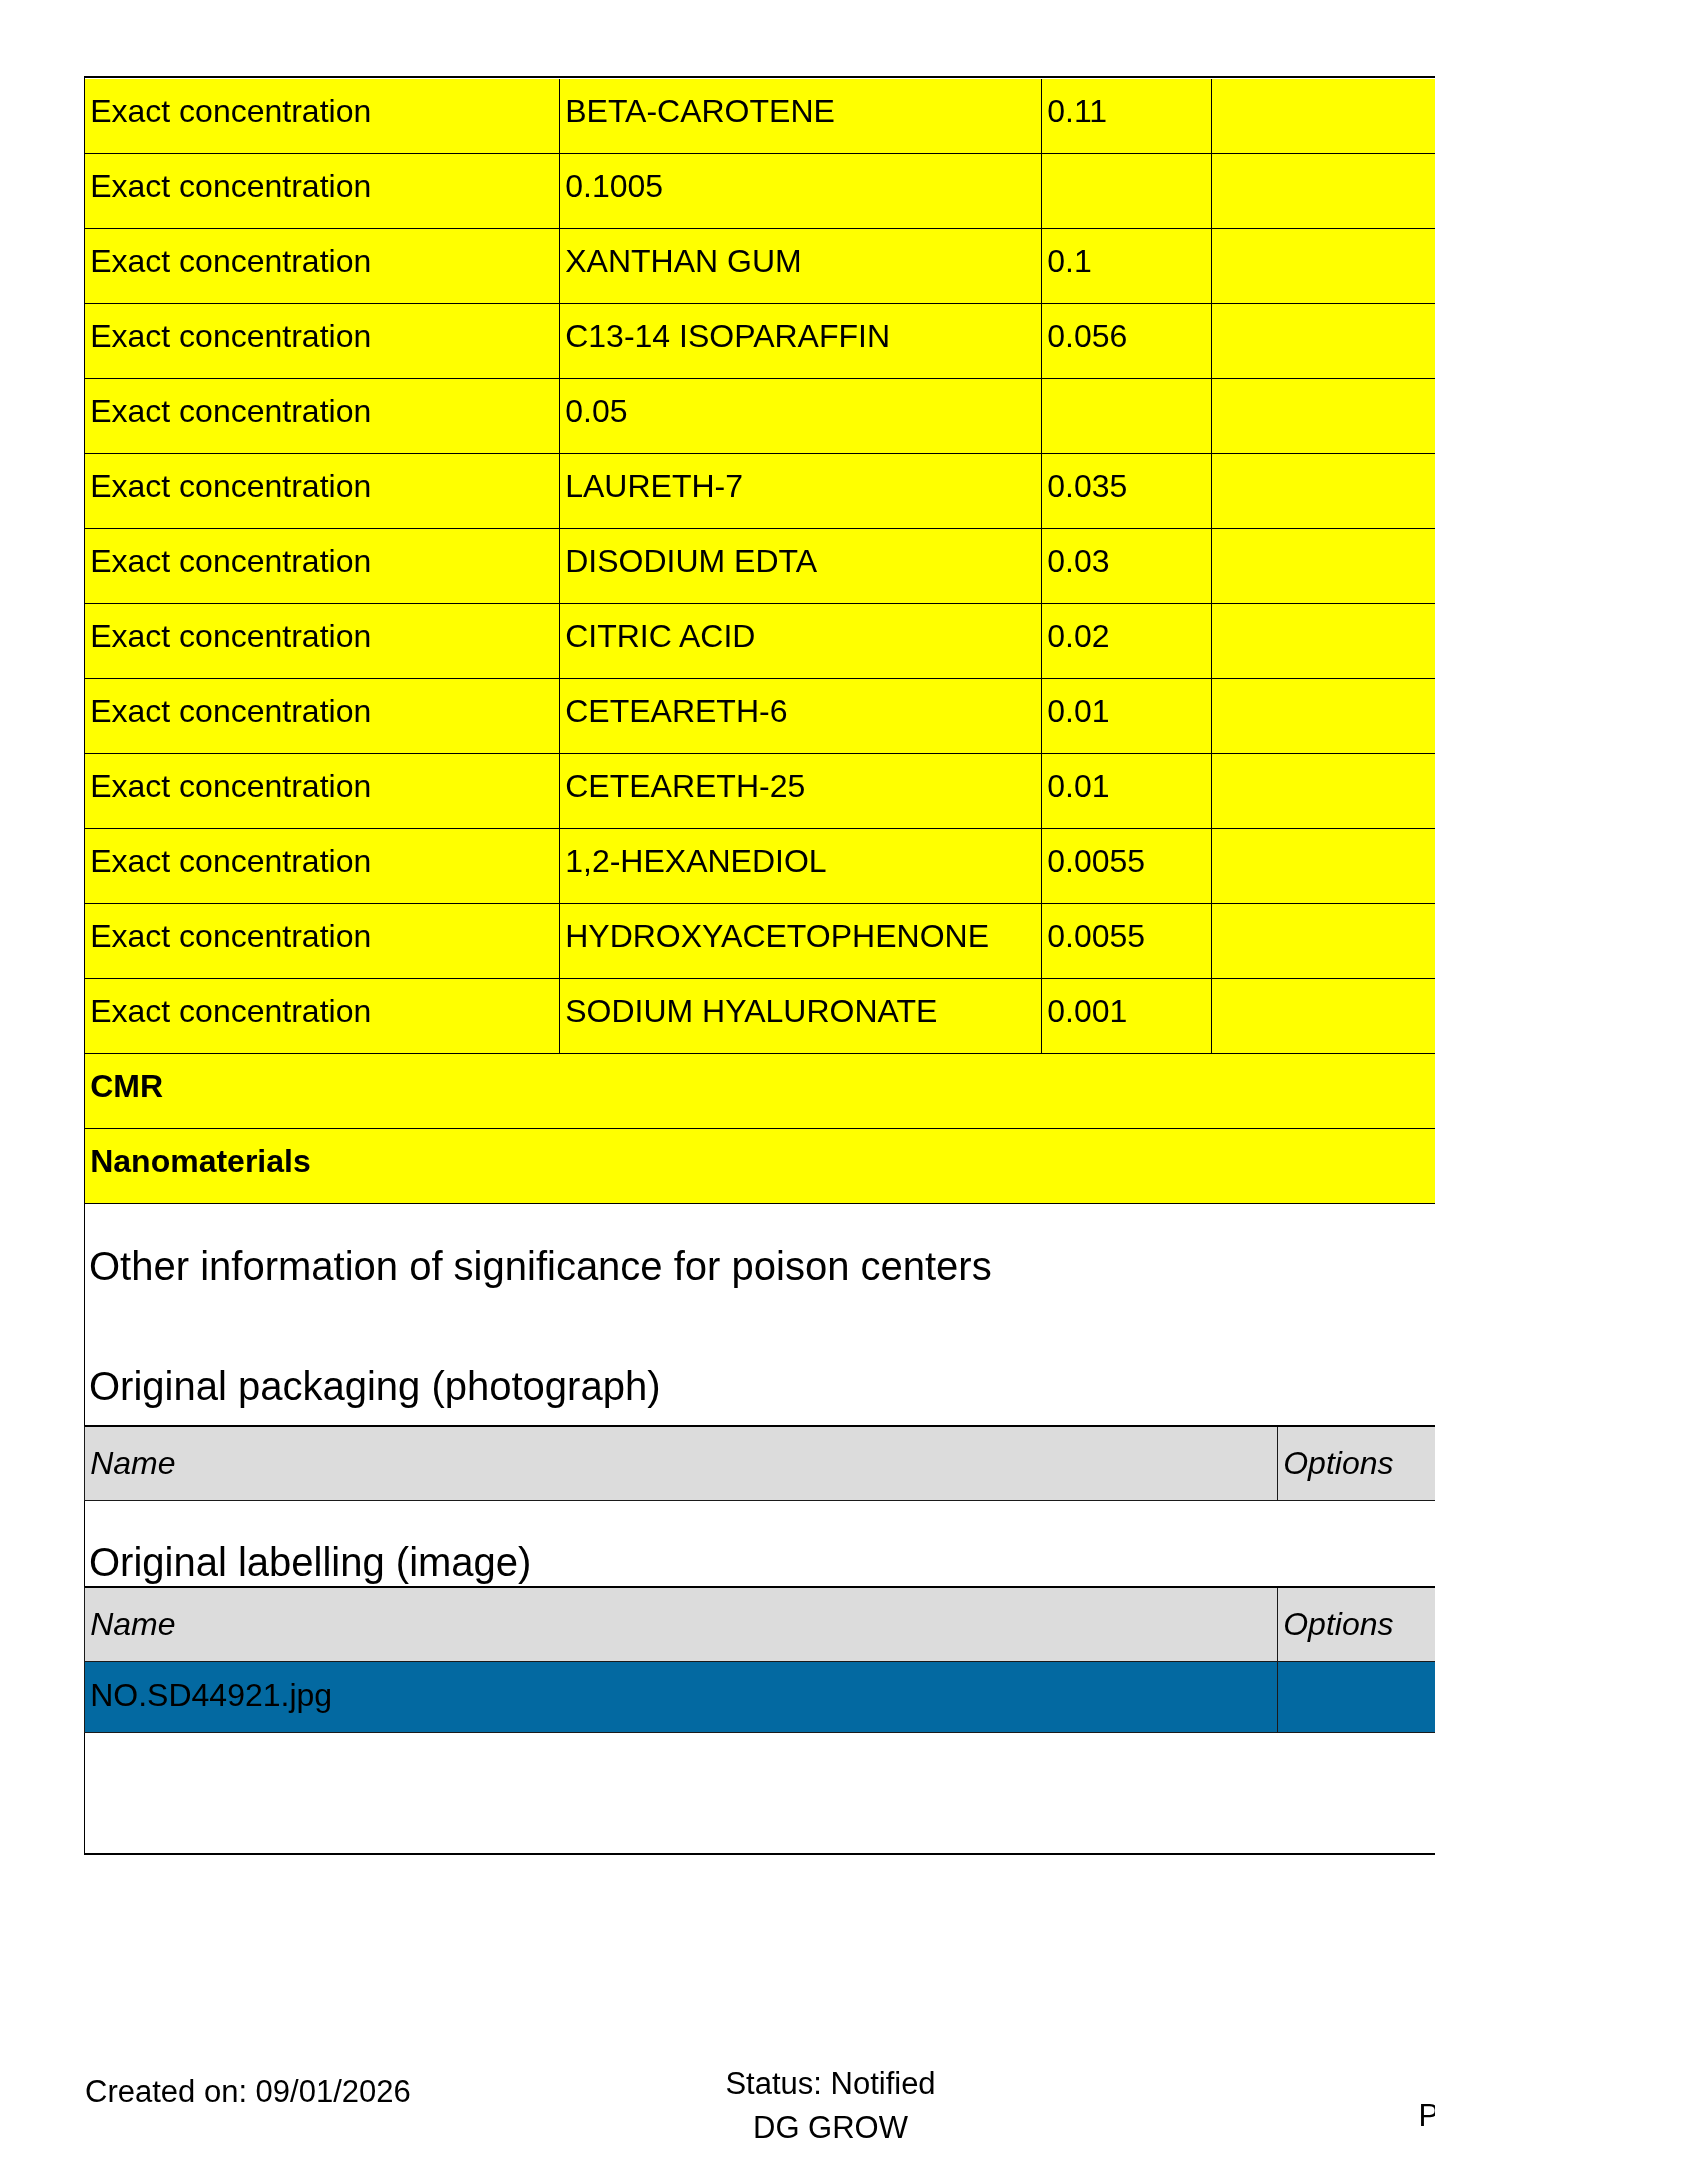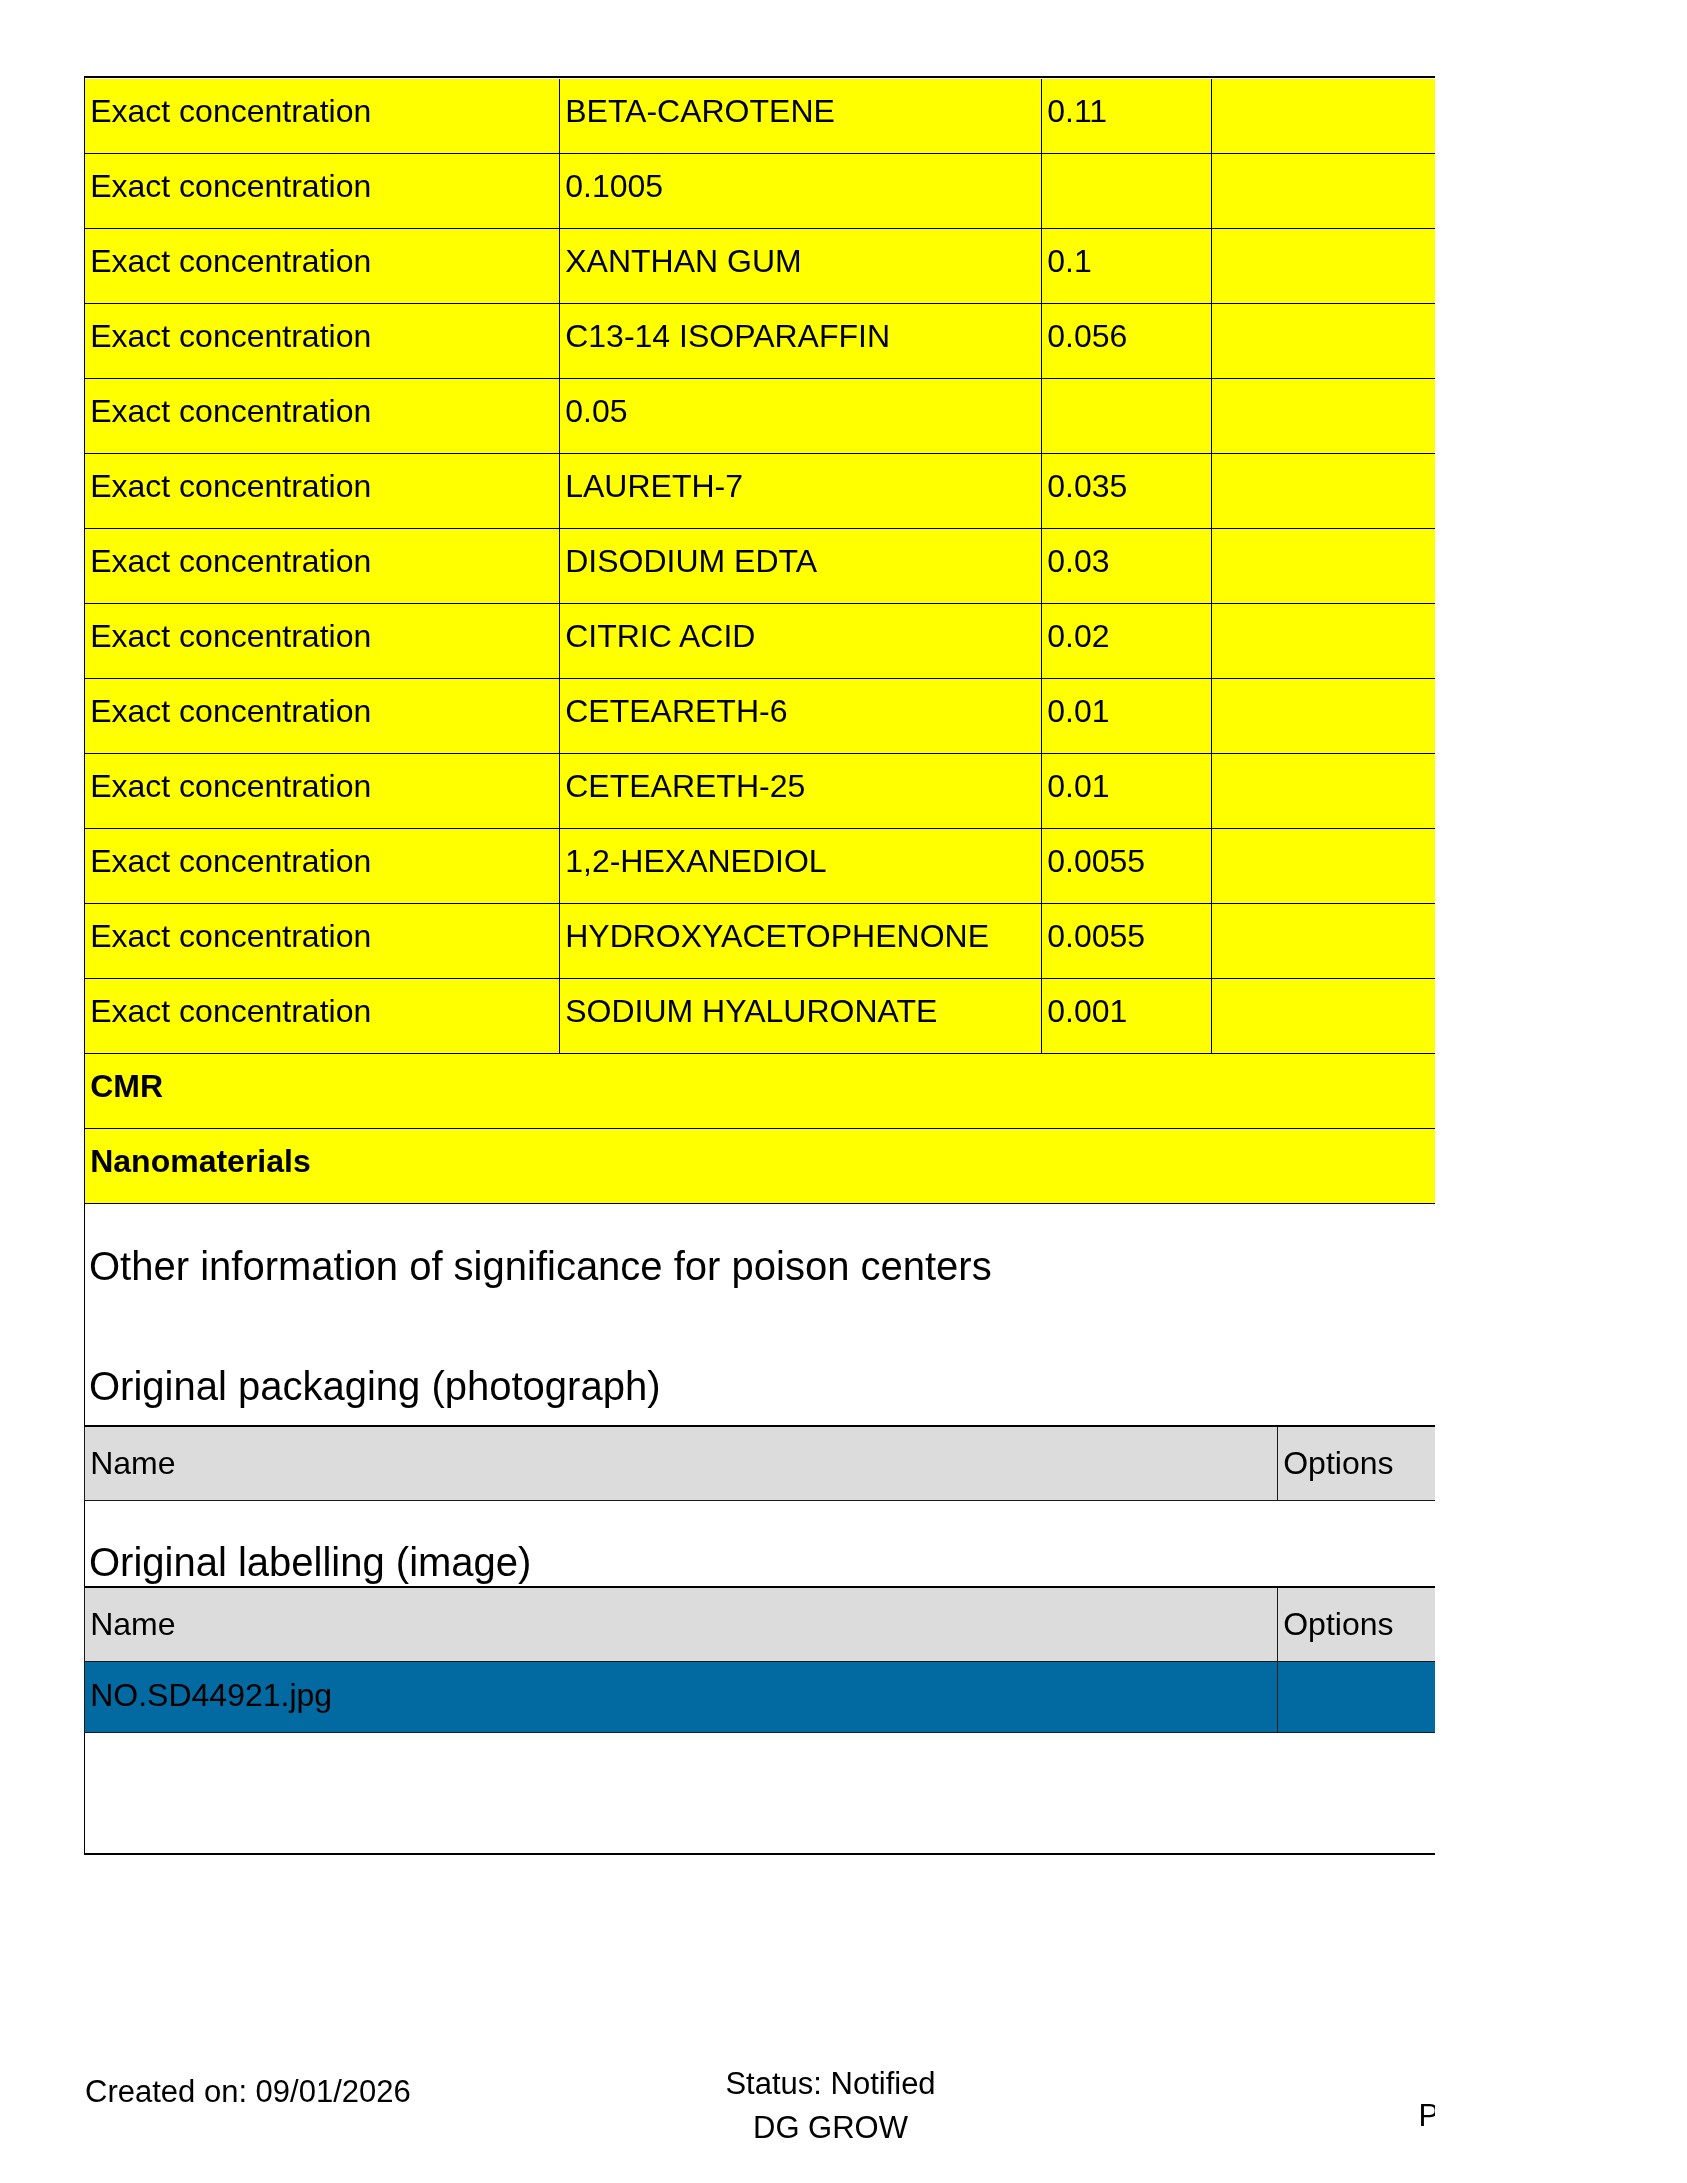--- a/index.html
+++ b/index.html
@@ -64,21 +64,21 @@
     width:1467px;
     box-sizing:border-box;
     border:1px solid #1a1a1a;
     border-top:2.1px solid #000;
   }
   .grow{
     display:grid;
     grid-template-columns:1192px 1fr;
     box-sizing:border-box;
   }
-  .grow.head{background:#DCDCDC;height:73px;}
+  .grow.head{background:#DCDCDC;height:73px;font-style:italic;}
   .grow.body{background:#0369a1;height:71px;border-top:1px solid #1a1a1a;}
   .gcell{
     box-sizing:border-box;
     padding:18.6px 4.1px 0 5.2px;
     font-size:32px;
     line-height:1.08;
     white-space:nowrap;
     overflow:hidden;
   }
   .gcell.opt{border-left:1px solid #1a1a1a;}

